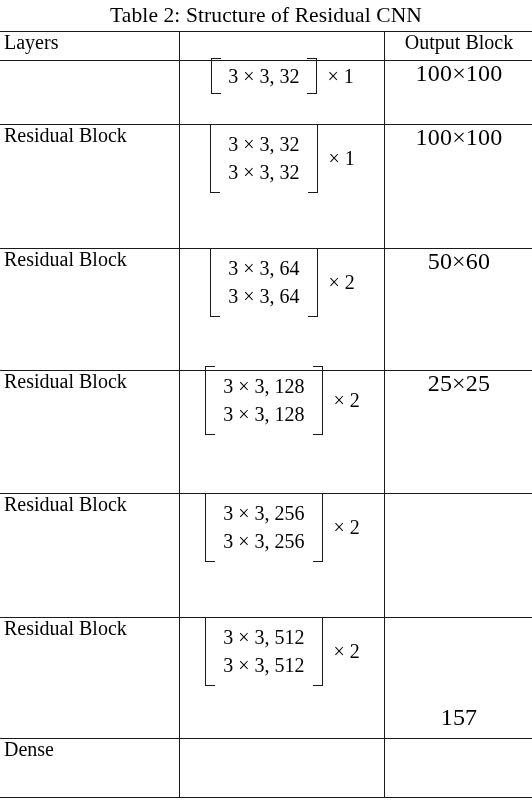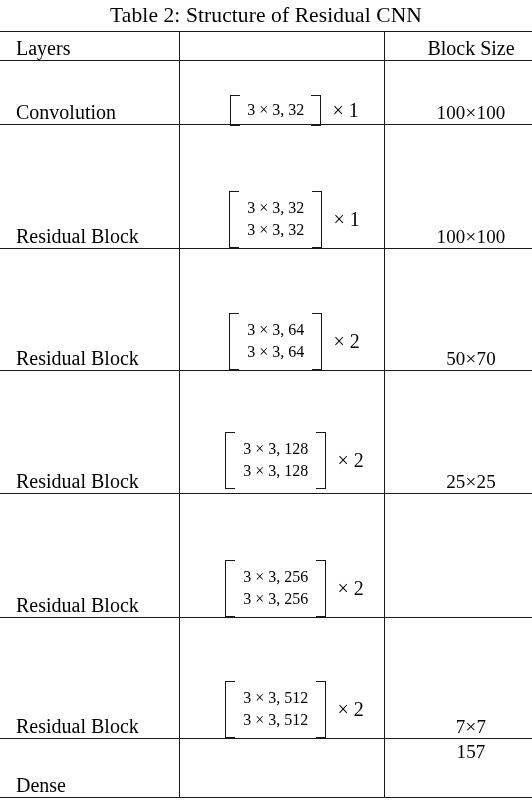--- a/index.html
+++ b/index.html
@@ -57,33 +57,32 @@
     position: absolute;
     top: 0px;
     width: 0;
     border-left: 1.6px solid #1a1a1a;
   }
 
   
   .cell {
     position: absolute;
     display: flex;
-    align-items: flex-end;
+    align-items: flex-start;
     font-size: 20px;
-    margin-left: 12px;
   }
   .cell.c-layers  { left: 4px;   width: 174px; justify-content: flex-start; }
   .cell.c-kernel  { left: 181px; width: 203px; justify-content: center; }
   .cell.c-output  { left: 386px; width: 146px; justify-content: center; }
 
   .cell.head { font-size: 20px; }
   .cell.head.c-layers { justify-content: flex-start; }
 
   .layer-label { white-space: nowrap; font-size: 20px; }
-  .out-label   { white-space: nowrap; font-size: 19px; letter-spacing: 0.2px; }
+  .out-label   { white-space: nowrap; font-size: 24px; letter-spacing: 0.2px; }
 
   
   .kexpr {
     display: flex;
     align-items: center;
     justify-content: center;
     white-space: nowrap;
   }
 
   
@@ -108,21 +107,21 @@
   .brk.left::before  { left: 0;  border-left: 1.7px solid #1a1a1a; }
   .brk.right::before { right: 0; border-right: 1.7px solid #1a1a1a; }
 
   .mrows {
     display: flex;
     flex-direction: column;
     justify-content: center;
     padding: 6px 9px;
   }
   .mrow {
-    font-size: 16px;
+    font-size: 20px;
     line-height: 1.42;
     white-space: nowrap;
     text-align: center;
   }
 
   
   .matrix.inline .mrows { padding: 2px 8px; }
   .matrix.inline .brk::before { top: -2px; bottom: -2px; }
 
   .mult {
@@ -150,26 +149,23 @@
     <div class="hrule" style="top:707px;"></div>
     <div class="hrule" style="top:766px;"></div>
 
     <div class="vrule" style="left:179px; height:766px;"></div>
     <div class="vrule" style="left:384px; height:766px;"></div>
 
     <div class="cell head c-layers" style="top:0px; height:29px;">
       <span class="layer-label">Layers</span>
     </div>
     <div class="cell head c-output" style="top:0px; height:29px;">
-      <span class="layer-label">Block Size</span>
-    </div>
-
-    <div class="cell c-layers" style="top:29px; height:64px;">
-      <span class="layer-label">Convolution</span>
-    </div>
+      <span class="layer-label">Output Block</span>
+    </div>
+
     <div class="cell c-kernel" style="top:29px; height:64px;">
       <span class="kexpr">
         <span class="matrix inline">
           <span class="brk left"></span>
           <span class="mrows">
             <span class="mrow">3 × 3, 32</span>
           </span>
           <span class="brk right"></span>
         </span>
         <span class="mult">× 1</span>
@@ -209,21 +205,21 @@
           <span class="mrows">
             <span class="mrow">3 × 3, 64</span>
             <span class="mrow">3 × 3, 64</span>
           </span>
           <span class="brk right"></span>
         </span>
         <span class="mult">× 2</span>
       </span>
     </div>
     <div class="cell c-output" style="top:217px; height:122px;">
-      <span class="out-label">50×70</span>
+      <span class="out-label">50×60</span>
     </div>
 
     <div class="cell c-layers" style="top:339px; height:123px;">
       <span class="layer-label">Residual Block</span>
     </div>
     <div class="cell c-kernel" style="top:335px; height:123px;">
       <span class="kexpr">
         <span class="matrix">
           <span class="brk left"></span>
           <span class="mrows">
@@ -265,23 +261,20 @@
           <span class="brk left"></span>
           <span class="mrows">
             <span class="mrow">3 × 3, 512</span>
             <span class="mrow">3 × 3, 512</span>
           </span>
           <span class="brk right"></span>
         </span>
         <span class="mult">× 2</span>
       </span>
     </div>
-    <div class="cell c-output" style="top:586px; height:121px;">
-      <span class="out-label">7×7</span>
-    </div>
 
     <div class="cell c-layers" style="top:707px; height:59px;">
       <span class="layer-label">Dense</span>
     </div>
     <div class="cell c-kernel" style="top:707px; height:59px;">
       <span class="kexpr"></span>
     </div>
     <div class="cell c-output" style="top:673px; height:59px;">
       <span class="out-label">157</span>
     </div>

